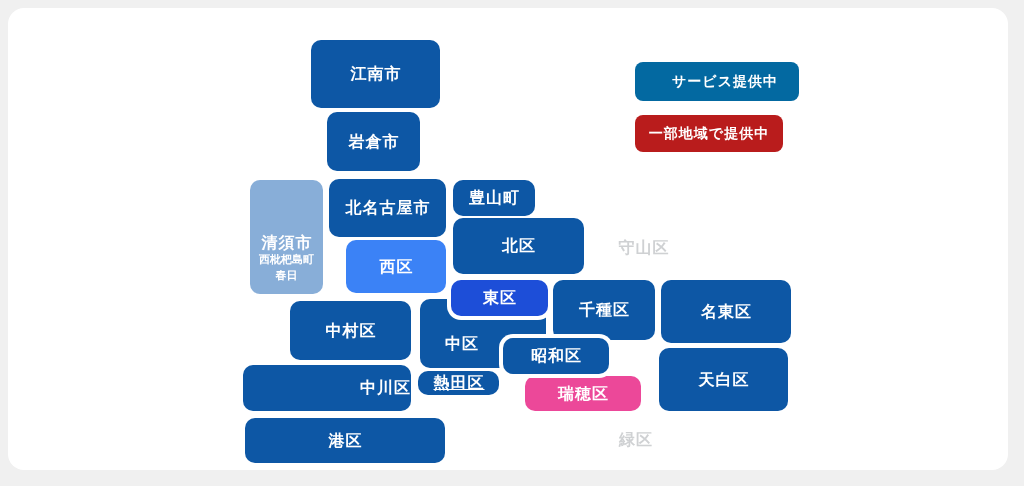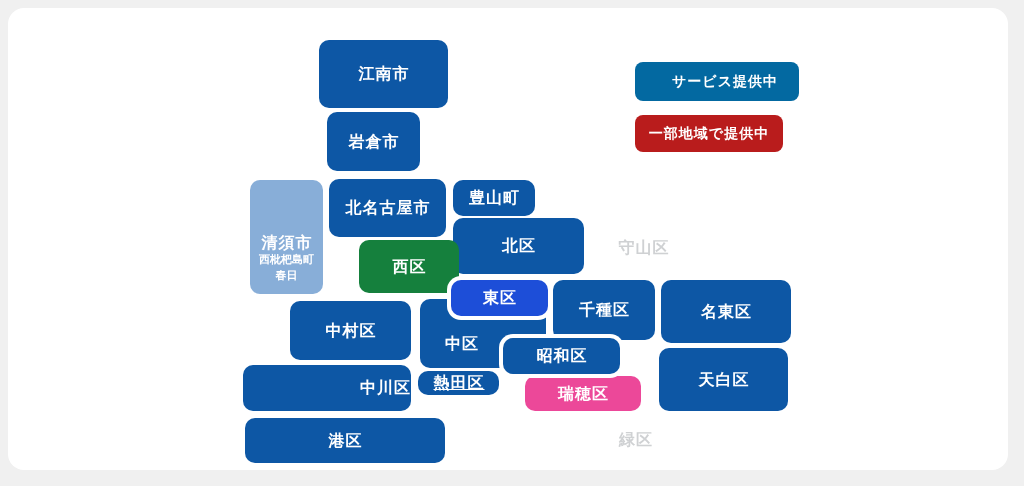--- a/index.html
+++ b/index.html
@@ -38,21 +38,21 @@
     display:flex;align-items:center;justify-content:center;
     color:#ffffff;font-weight:bold;font-size:14px;letter-spacing:1px;z-index:3;
   }
 </style>
 </head>
 <body>
 
 <div class="page" style="background: rgb(240, 240, 240);">
   <div class="card" style="background: rgb(255, 255, 255);">
     <div class="map-layer" id="map-layer">
-        <div class="region" style="left: 303px; top: 32px; width: 129px; height: 68px; background: rgb(13, 87, 165); color: rgb(255, 255, 255); margin-left: 8px;">
+        <div class="region" style="left: 303px; top: 32px; width: 129px; height: 68px; background: rgb(13, 87, 165); color: rgb(255, 255, 255);">
           <div class="rlabel">
             <div class="rname">江南市</div>
           </div>
         </div>
         <div class="region" style="left: 319px; top: 104px; width: 93px; height: 59px; background: rgb(13, 87, 165); color: rgb(255, 255, 255);">
           <div class="rlabel">
             <div class="rname">岩倉市</div>
           </div>
         </div>
         <div class="region" style="left: 242px; top: 172px; width: 73px; height: 114px; background: rgb(136, 174, 216); color: rgb(255, 255, 255);">
@@ -70,21 +70,21 @@
         <div class="region" style="left: 445px; top: 172px; width: 82px; height: 36px; background: rgb(13, 87, 165); color: rgb(255, 255, 255);">
           <div class="rlabel">
             <div class="rname">豊山町</div>
           </div>
         </div>
         <div class="region" style="left: 445px; top: 210px; width: 131px; height: 56px; background: rgb(13, 87, 165); color: rgb(255, 255, 255);">
           <div class="rlabel">
             <div class="rname">北区</div>
           </div>
         </div>
-        <div class="region" style="left: 338px; top: 232px; width: 100px; height: 53px; background: #15803d; color: rgb(255, 255, 255); margin-left: 13px;">
+        <div class="region" style="left: 338px; top: 232px; width: 100px; height: 53px; background: #3b82f6; color: rgb(255, 255, 255);">
           <div class="rlabel">
             <div class="rname">西区</div>
           </div>
         </div>
         <div class="region" style="left: 412px; top: 291px; width: 126px; height: 69px; background: rgb(13, 87, 165); color: rgb(255, 255, 255);">
           <div class="rlabel abs" style="left: 0px; top: 21px; width: 83px; height: 48px;">
             <div class="rname">中区</div>
           </div>
         </div>
         <div class="region" style="left: 545px; top: 272px; width: 102px; height: 60px; background: rgb(13, 87, 165); color: rgb(255, 255, 255);">
@@ -100,21 +100,21 @@
         <div class="region" style="left: 282px; top: 293px; width: 121px; height: 59px; background: rgb(13, 87, 165); color: rgb(255, 255, 255);">
           <div class="rlabel">
             <div class="rname">中村区</div>
           </div>
         </div>
         <div class="region outlined" style="left: 443px; top: 272px; width: 97px; height: 36px; background: #1d4ed8; color: rgb(255, 255, 255); font-family: Liberation Serif, serif;">
           <div class="rlabel">
             <div class="rname">東区</div>
           </div>
         </div>
-        <div class="region outlined" style="left: 495px; top: 330px; width: 117px; height: 36px; background: rgb(13, 87, 165); color: rgb(255, 255, 255); align-items: center;">
+        <div class="region outlined" style="left: 495px; top: 330px; width: 106px; height: 36px; background: rgb(13, 87, 165); color: rgb(255, 255, 255); align-items: center;">
           <div class="rlabel">
             <div class="rname">昭和区</div>
           </div>
         </div>
         <div class="region" style="left: 235px; top: 357px; width: 168px; height: 46px; background: rgb(13, 87, 165); color: rgb(255, 255, 255); justify-content: flex-end;">
           <div class="rlabel">
             <div class="rname">中川区</div>
           </div>
         </div>
         <div class="region" style="left: 410px; top: 363px; width: 81px; height: 24px; background: rgb(13, 87, 165); color: rgb(255, 255, 255); text-decoration: underline;">

